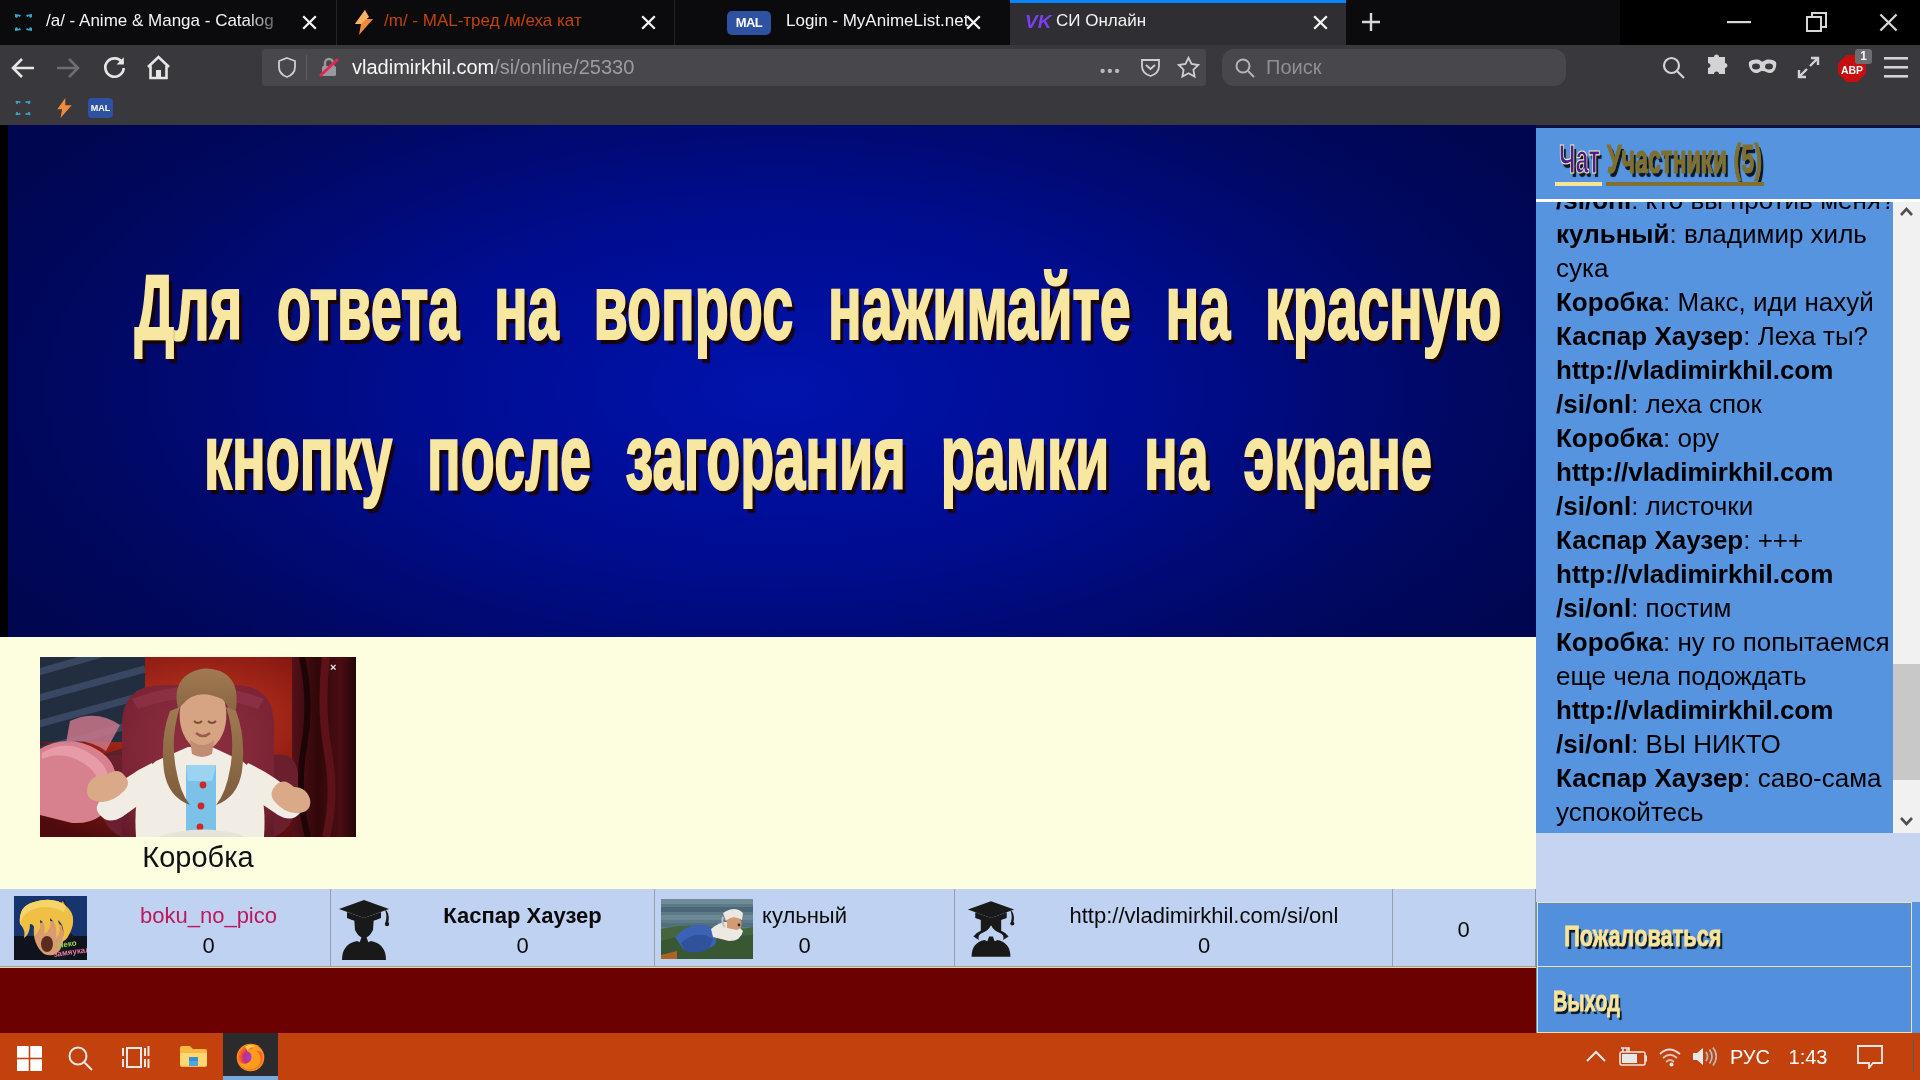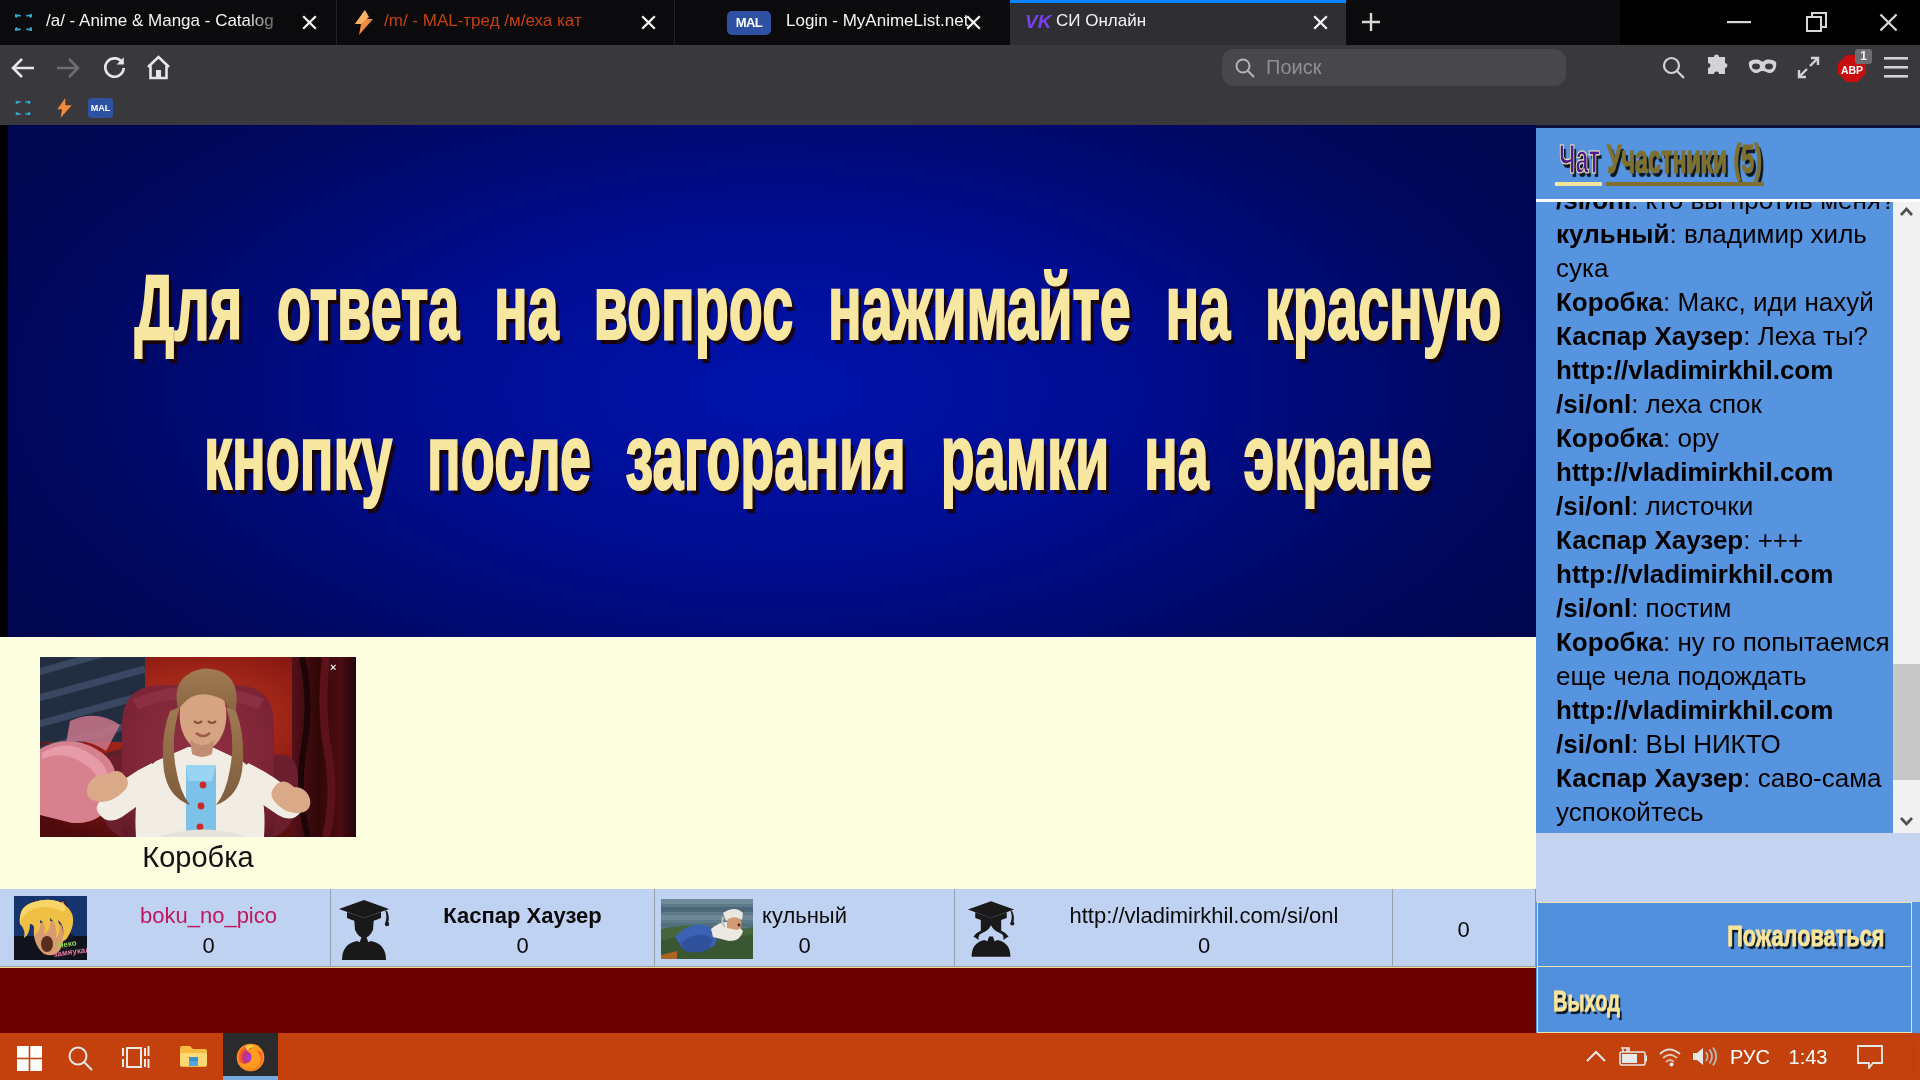--- a/index.html
+++ b/index.html
@@ -79,20 +79,40 @@
   <svg class="abs" style="left:101px;top:10px" width="26" height="26" viewBox="0 0 26 26">
       <path d="M21.8 8.5A9.2 9.2 0 1 0 22.7 13" fill="none" stroke="#e6e6e7" stroke-width="2.7"></path>
       <path d="M22.8 2.2v7.2h-7.2z" fill="#e6e6e7"></path>
     </svg>
   <svg class="abs" style="left:145px;top:9px" width="27" height="27" viewBox="0 0 27 27">
       <path d="M3 13L13.5 3 24 13" fill="none" stroke="#e6e6e7" stroke-width="2.6"></path>
       <path d="M5.5 11.5V24h16V11.5" fill="none" stroke="#e6e6e7" stroke-width="2.6"></path>
       <rect x="11" y="16" width="5" height="8" fill="#e6e6e7"></rect>
     </svg>
 
+  <div class="abs" style="left:262px;top:4px;width:944px;height:37px;background:#47474c;border-radius:4px">
+    <svg class="abs" style="left:15px;top:8px" width="20" height="21" viewBox="0 0 20 21">
+        <path d="M10 1l8 3v6c0 5-4 8.5-8 10-4-1.5-8-5-8-10V4z" fill="none" stroke="#cfcfd1" stroke-width="1.8"></path>
+      </svg>
+    <div class="abs" style="left:44px;top:6px;width:1px;height:25px;background:#5c5c61"></div>
+    <svg class="abs" style="left:56px;top:8px" width="22" height="22" viewBox="0 0 22 22">
+        <rect x="4" y="9" width="14" height="10" rx="1.5" fill="#9a9a9e"></rect>
+        <path d="M7 9V6a4 4 0 0 1 8 0v3" fill="none" stroke="#9a9a9e" stroke-width="2.4"></path>
+        <path d="M2 19L20 2" stroke="#e22850" stroke-width="3"></path>
+      </svg>
+    <div class="abs" style="left:90px;top:7px;font-size:20px;color:#f7f7f8;white-space:nowrap">vladimirkhil.com<span style="color:#9c9ca1">/si/online/25330</span></div>
+    <div class="abs" style="left:838px;top:13px;color:#b8b8bb;font-size:15px;letter-spacing:2px;font-weight:bold">•••</div>
+    <svg class="abs" style="left:878px;top:8px" width="21" height="21" viewBox="0 0 21 21">
+        <path d="M2 3h17v6c0 5-3.8 8.5-8.5 10C5.8 17.5 2 14 2 9z" fill="none" stroke="#cfcfd1" stroke-width="1.8"></path>
+        <path d="M6 8l4.5 4L15 8" fill="none" stroke="#cfcfd1" stroke-width="1.8"></path>
+      </svg>
+    <svg class="abs" style="left:915px;top:7px" width="23" height="23" viewBox="0 0 23 23">
+        <path d="M11.5 1.8l3 6.2 6.8 1-4.9 4.7 1.2 6.8-6.1-3.2-6.1 3.2 1.2-6.8L1.7 9l6.8-1z" fill="none" stroke="#cfcfd1" stroke-width="1.8"></path>
+      </svg>
+  </div>
 
   <div class="abs" style="left:1222px;top:4px;width:344px;height:37px;background:#47474c;border-radius:12px">
     <svg class="abs" style="left:12px;top:8px" width="21" height="21" viewBox="0 0 21 21">
         <circle cx="9" cy="9" r="6.5" fill="none" stroke="#b5b5b8" stroke-width="2"></circle>
         <path d="M14 14l6 6" stroke="#b5b5b8" stroke-width="2"></path>
       </svg>
     <div class="abs" style="left:44px;top:7px;font-size:20px;color:#8f8f94">Поиск</div>
   </div>
 
   <svg class="abs" style="left:1660px;top:55px;position:fixed" width="0" height="0"></svg>
@@ -316,21 +336,21 @@
         <path d="M2 9l5.5-6L13 9" fill="none" stroke="#505050" stroke-width="2.6"></path>
       </svg>
     <div class="abs" style="left:0;top:462px;width:27px;height:116px;background:#c8c8c8"></div>
     <svg class="abs" style="left:6px;top:613px" width="15" height="12" viewBox="0 0 15 12">
         <path d="M2 3l5.5 6L13 3" fill="none" stroke="#505050" stroke-width="2.6"></path>
       </svg>
   </div>
 
   <div class="abs" style="left:0;top:708px;width:384px;height:69px;background:#c6d4f2"></div>
 
-  <div class="abs" style="left:1px;top:777px;width:375px;height:65px;background:#5290dd;border:1.5px solid #efe2ac;text-align:right">
+  <div class="abs" style="left:1px;top:777px;width:375px;height:65px;background:#5290dd;border:1.5px solid #efe2ac;text-align:left">
     <div style="margin-top:18px;font-size:29px;line-height:30px;color:#f8e49a;white-space:nowrap"><span class="cnd" id="b1" style="-webkit-text-stroke:0.8px #f8e49a;transform:scaleX(0.75);text-shadow:3px 3px 1px rgba(0,0,0,0.85)">Пожаловаться</span></div>
   </div>
   <div class="abs" style="left:1px;top:842px;width:375px;height:66px;background:#5290dd;border:1.5px solid #efe2ac;border-top:none;">
     <div style="margin-top:19px;font-size:29px;line-height:30px;color:#f8e49a;white-space:nowrap"><span class="cnd" id="b2" style="-webkit-text-stroke:0.8px #f8e49a;transform:scaleX(0.69);text-shadow:3px 3px 1px rgba(0,0,0,0.85)">Выход</span></div>
   </div>
 </div>
 
 <div class="abs" style="left:0;top:1033px;width:1920px;height:47px;background:#c2410c">
   <svg class="abs" style="left:17px;top:13px" width="25" height="25" viewBox="0 0 25 25">
       <g fill="#fff">

